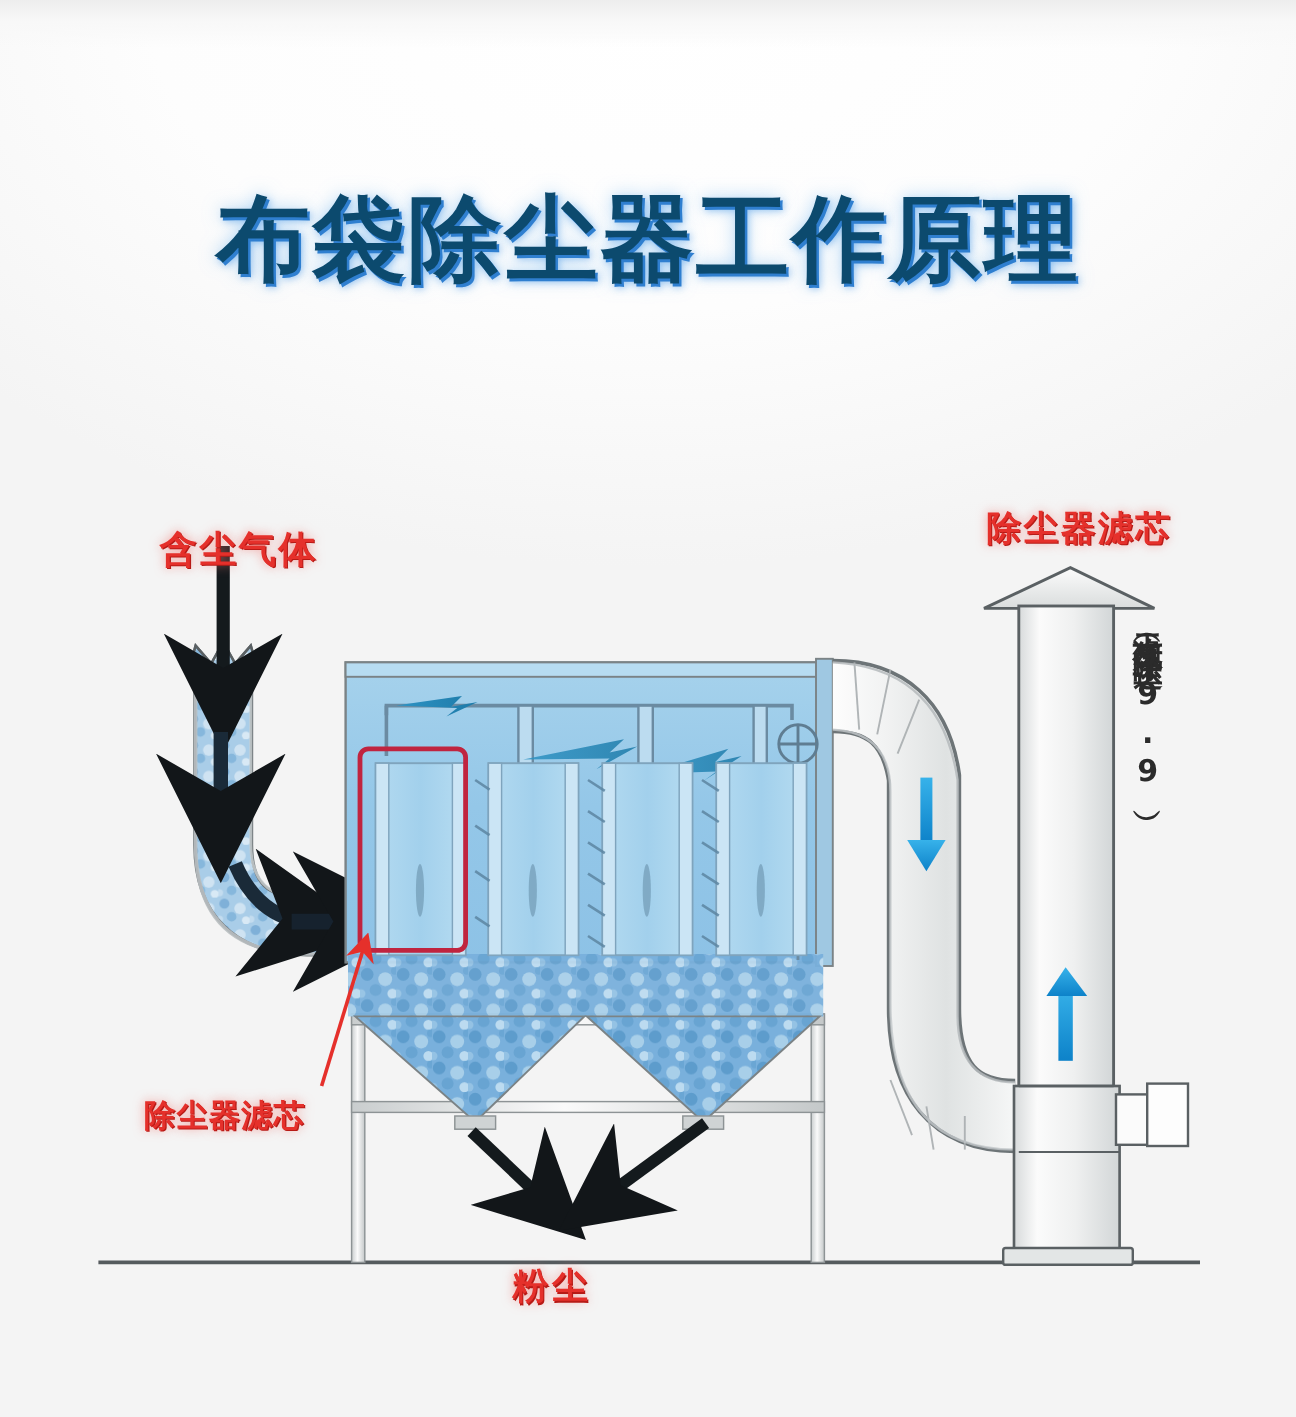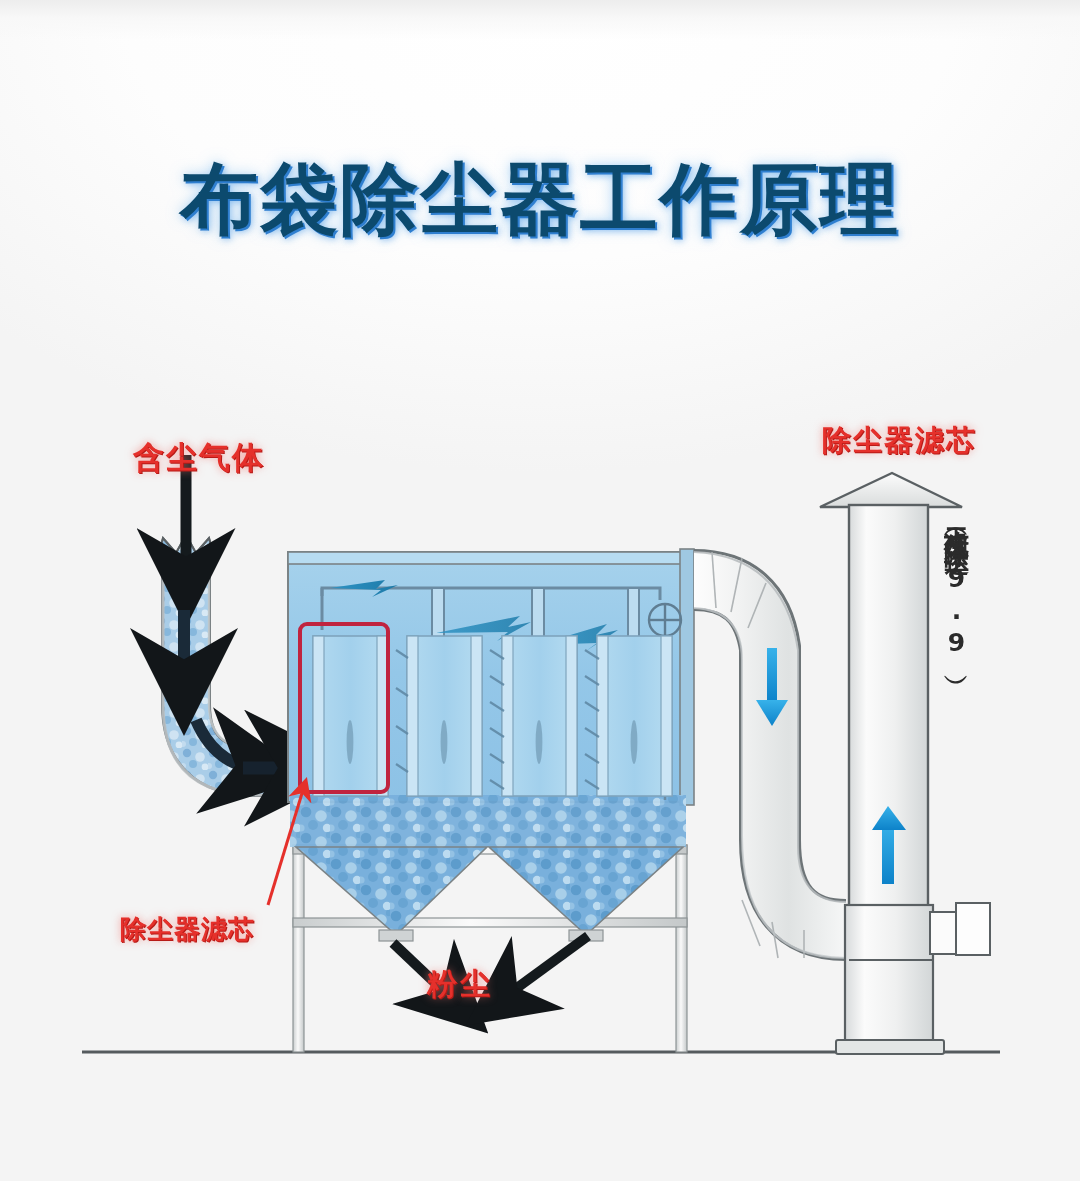--- a/index.html
+++ b/index.html
@@ -44,21 +44,21 @@
     position:absolute;
     font-weight:bold;
     color:#e5302b;
     text-shadow:1px 1px 0 #b71a16, 0 0 9px rgba(240,120,115,0.75);
     white-space:nowrap;
     font-family:"DejaVu Sans","Liberation Sans",sans-serif;
   }
   #lbl-inlet{left:133px;top:437px;font-size:31px;letter-spacing:2px;}
   #lbl-clean{left:822px;top:421px;font-size:29px;letter-spacing:2px;}
   #lbl-filter{left:120px;top:912px;font-size:26px;letter-spacing:1px;}
-  #lbl-dust{left:427px;top:964px;font-size:30px;letter-spacing:3px;}
+  #lbl-dust{left:427px;top:1052px;font-size:30px;letter-spacing:3px;}
 
   #lbl-vertical{
     position:absolute;left:929px;top:508px;
     width:40px;
     writing-mode:vertical-rl;
     text-orientation:upright;
     font-size:25px;
     font-weight:bold;
     letter-spacing:3px;
     color:#2b2b2b;

